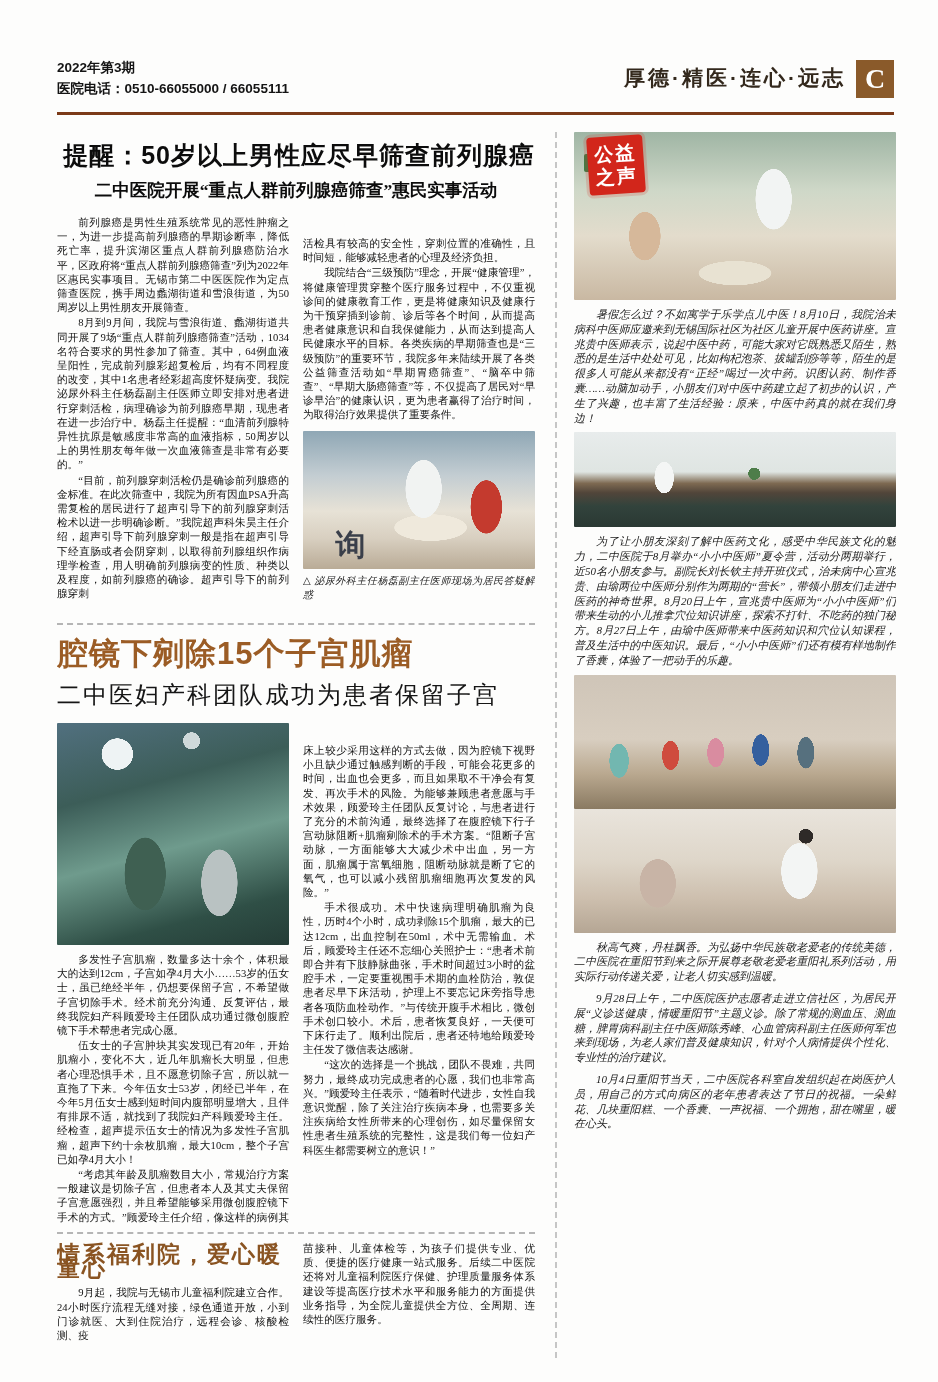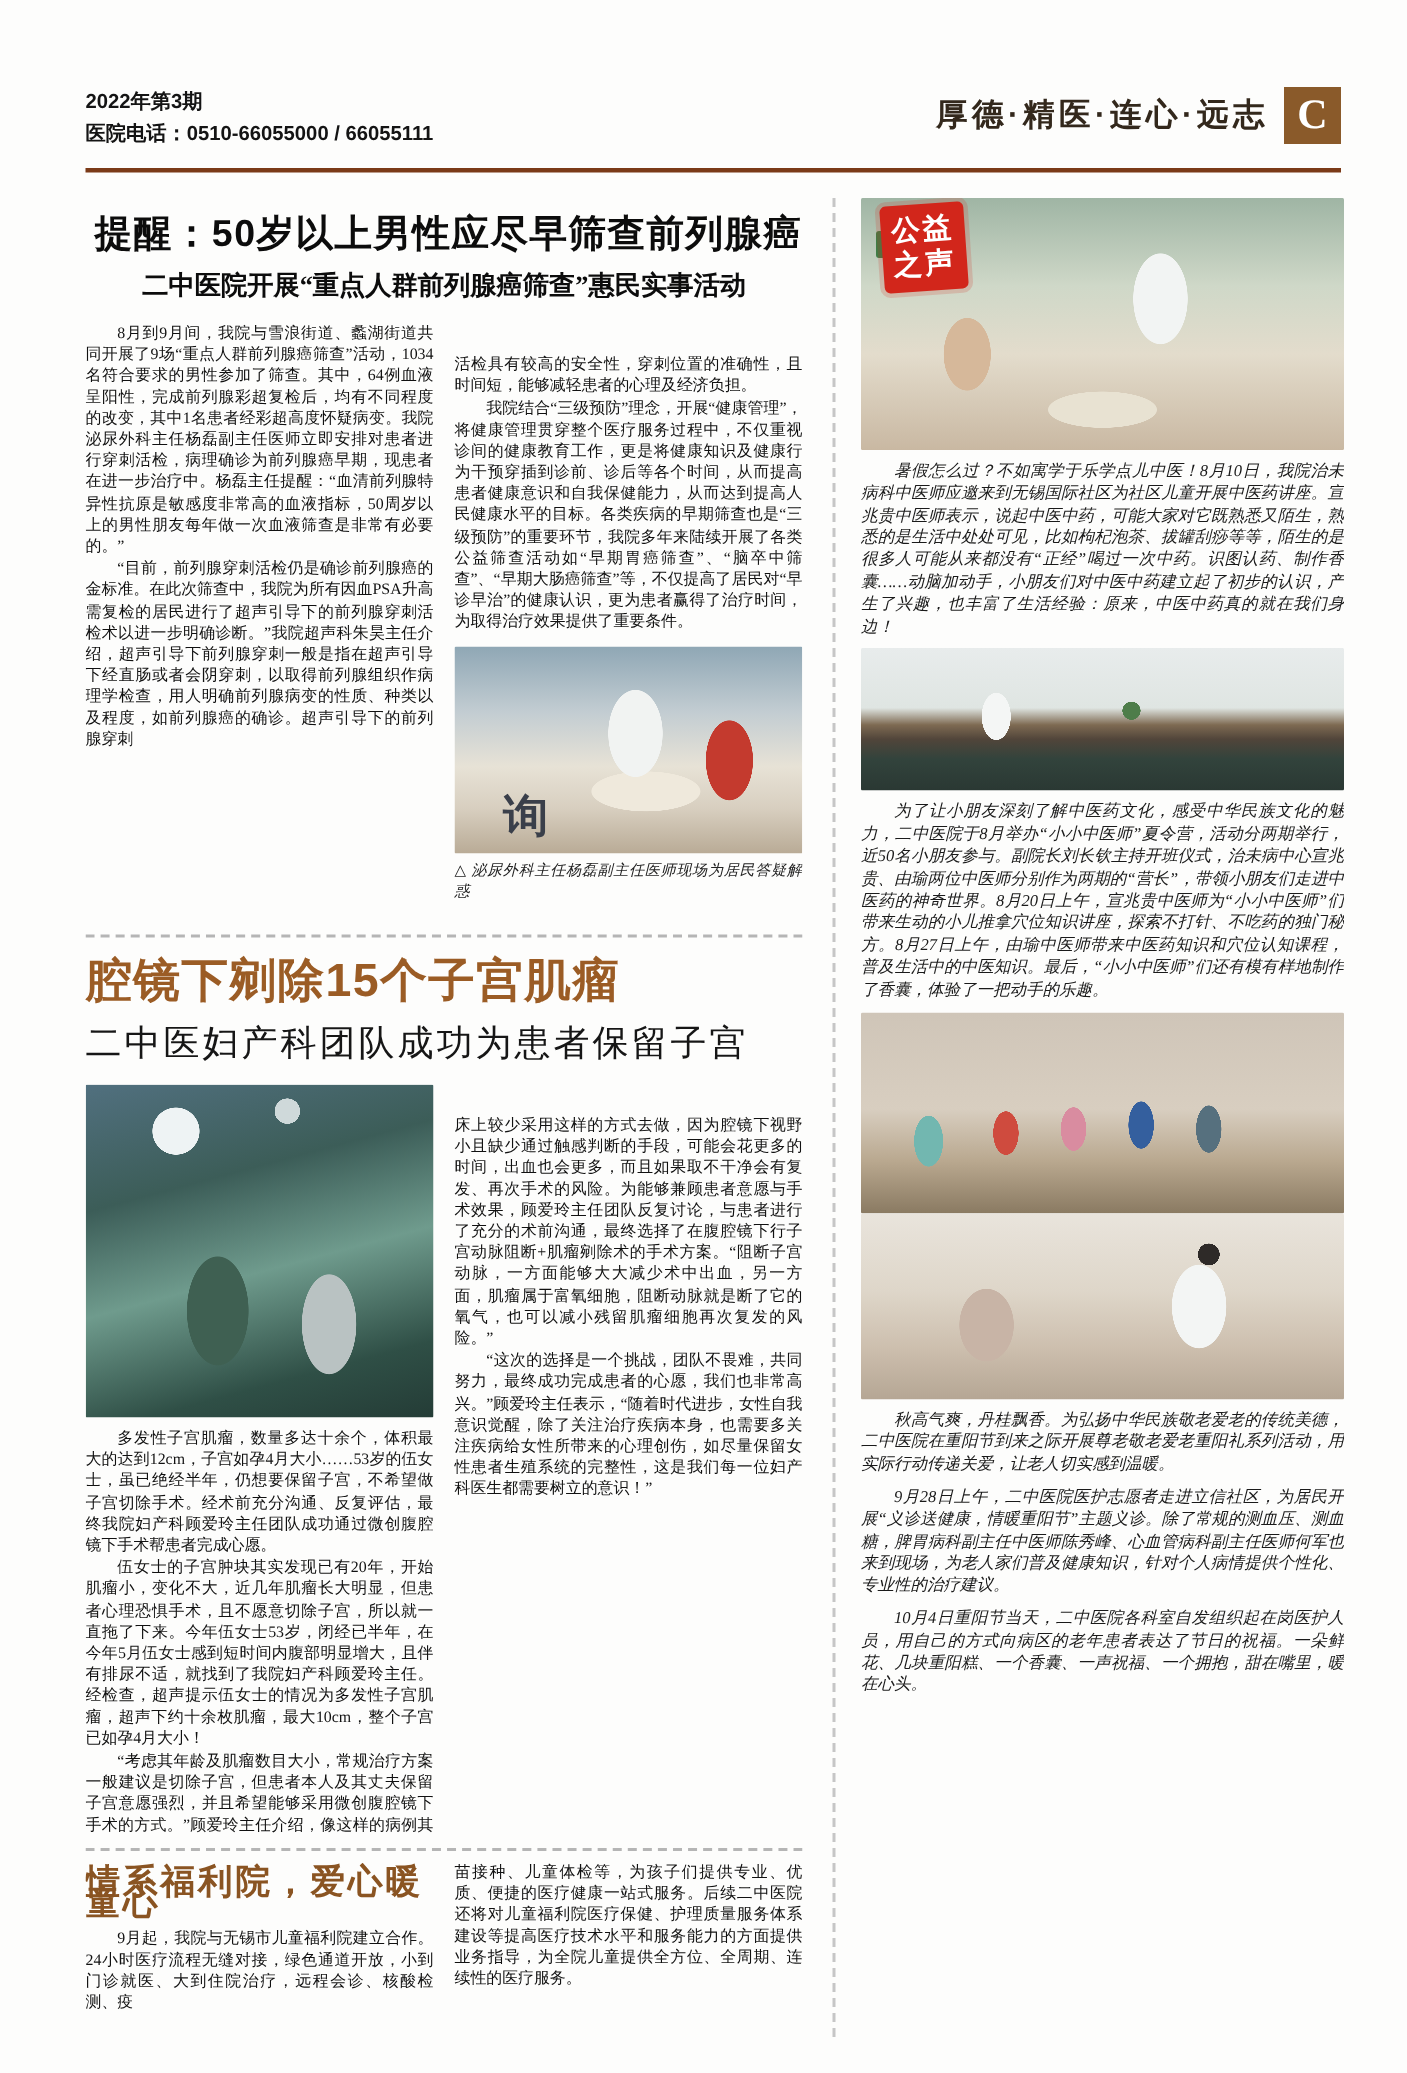--- a/index.html
+++ b/index.html
@@ -1,20 +1,20 @@
 <!DOCTYPE html>
 <html><head>
 <meta charset="utf-8">
 <style>
   html,body{margin:0;padding:0;background:#888;}
   .page{width:938px;height:1382px;position:relative;background:#fdfdfc;margin:0 auto;
         font-family:"Liberation Serif","DejaVu Serif",serif;color:#111;overflow:hidden;}
   
   .header{position:absolute;top:58px;left:57px;right:44px;display:flex;
-          justify-content:space-between;align-items:flex-start;gap:12px;}
+          justify-content:space-between;align-items:center;gap:12px;}
   .issue-block{font-family:"Liberation Sans","DejaVu Sans",sans-serif;
                font-size:13.5px;font-weight:bold;line-height:1.55;color:#141414;}
   .slogan-wrap{display:flex;align-items:center;gap:10px;margin-left:12px;}
   .slogan{font-family:"Liberation Sans","DejaVu Sans",sans-serif;font-size:21px;
           font-weight:bold;letter-spacing:3px;color:#33281c;padding-bottom:2px;}
   .corner-c{width:38px;height:38px;background:#8a5a2a;color:#fff;display:flex;
             align-items:center;justify-content:center;font-size:28px;font-weight:bold;
             font-family:"Liberation Serif",serif;}
   .header-rule{position:absolute;top:112px;left:57px;right:44px;height:3px;background:#7b3a18;}
   
@@ -119,20 +119,21 @@
   <div class="header-rule"></div>
   <div class="vdivider"></div>
 
   <div class="main">
 
     <div>
       <h1 class="a1-title">提醒：50岁以上男性应尽早筛查前列腺癌</h1>
       <h2 class="a1-sub">二中医院开展“重点人群前列腺癌筛查”惠民实事活动</h2>
       <div class="two-col a1-body">
         <div class="col">
+          <p>前列腺癌是男性生殖系统常见的恶性肿瘤之一，为进一步提高前列腺癌的早期诊断率，降低死亡率，提升滨湖区重点人群前列腺癌防治水平，区政府将“重点人群前列腺癌筛查”列为2022年区惠民实事项目。无锡市第二中医医院作为定点筛查医院，携手周边蠡湖街道和雪浪街道，为50周岁以上男性朋友开展筛查。</p>
           <p>8月到9月间，我院与雪浪街道、蠡湖街道共同开展了9场“重点人群前列腺癌筛查”活动，1034名符合要求的男性参加了筛查。其中，64例血液呈阳性，完成前列腺彩超复检后，均有不同程度的改变，其中1名患者经彩超高度怀疑病变。我院泌尿外科主任杨磊副主任医师立即安排对患者进行穿刺活检，病理确诊为前列腺癌早期，现患者在进一步治疗中。杨磊主任提醒：“血清前列腺特异性抗原是敏感度非常高的血液指标，50周岁以上的男性朋友每年做一次血液筛查是非常有必要的。”</p>
           <p>“目前，前列腺穿刺活检仍是确诊前列腺癌的金标准。在此次筛查中，我院为所有因血PSA升高需复检的居民进行了超声引导下的前列腺穿刺活检术以进一步明确诊断。”我院超声科朱昊主任介绍，超声引导下前列腺穿刺一般是指在超声引导下经直肠或者会阴穿刺，以取得前列腺组织作病理学检查，用人明确前列腺病变的性质、种类以及程度，如前列腺癌的确诊。超声引导下的前列腺穿刺</p>
         </div>
         <div class="col">
           <p class="cont">活检具有较高的安全性，穿刺位置的准确性，且时间短，能够减轻患者的心理及经济负担。</p>
           <p>我院结合“三级预防”理念，开展“健康管理”，将健康管理贯穿整个医疗服务过程中，不仅重视诊间的健康教育工作，更是将健康知识及健康行为干预穿插到诊前、诊后等各个时间，从而提高患者健康意识和自我保健能力，从而达到提高人民健康水平的目标。各类疾病的早期筛查也是“三级预防”的重要环节，我院多年来陆续开展了各类公益筛查活动如“早期胃癌筛查”、“脑卒中筛查”、“早期大肠癌筛查”等，不仅提高了居民对“早诊早治”的健康认识，更为患者赢得了治疗时间，为取得治疗效果提供了重要条件。</p>
           <figure>
             <div class="photo photo-a1">
               <span class="ph-char">询</span>
             </div>
@@ -149,20 +150,21 @@
       <h2 class="a2-sub">二中医妇产科团队成功为患者保留子宫</h2>
       <div class="two-col a2-body">
         <div class="col">
           <div class="photo photo-a2"></div>
           <p>多发性子宫肌瘤，数量多达十余个，体积最大的达到12cm，子宫如孕4月大小……53岁的伍女士，虽已绝经半年，仍想要保留子宫，不希望做子宫切除手术。经术前充分沟通、反复评估，最终我院妇产科顾爱玲主任团队成功通过微创腹腔镜下手术帮患者完成心愿。</p>
           <p>伍女士的子宫肿块其实发现已有20年，开始肌瘤小，变化不大，近几年肌瘤长大明显，但患者心理恐惧手术，且不愿意切除子宫，所以就一直拖了下来。今年伍女士53岁，闭经已半年，在今年5月伍女士感到短时间内腹部明显增大，且伴有排尿不适，就找到了我院妇产科顾爱玲主任。经检查，超声提示伍女士的情况为多发性子宫肌瘤，超声下约十余枚肌瘤，最大10cm，整个子宫已如孕4月大小！</p>
           <p>“考虑其年龄及肌瘤数目大小，常规治疗方案一般建议是切除子宫，但患者本人及其丈夫保留子宫意愿强烈，并且希望能够采用微创腹腔镜下手术的方式。”顾爱玲主任介绍，像这样的病例其实临</p>
         </div>
         <div class="col">
           <p class="cont">床上较少采用这样的方式去做，因为腔镜下视野小且缺少通过触感判断的手段，可能会花更多的时间，出血也会更多，而且如果取不干净会有复发、再次手术的风险。为能够兼顾患者意愿与手术效果，顾爱玲主任团队反复讨论，与患者进行了充分的术前沟通，最终选择了在腹腔镜下行子宫动脉阻断+肌瘤剜除术的手术方案。“阻断子宫动脉，一方面能够大大减少术中出血，另一方面，肌瘤属于富氧细胞，阻断动脉就是断了它的氧气，也可以减小残留肌瘤细胞再次复发的风险。”</p>
+          <p>手术很成功。术中快速病理明确肌瘤为良性，历时4个小时，成功剥除15个肌瘤，最大的已达12cm，出血控制在50ml，术中无需输血。术后，顾爱玲主任还不忘细心关照护士：“患者术前即合并有下肢静脉曲张，手术时间超过3小时的盆腔手术，一定要重视围手术期的血栓防治，敦促患者尽早下床活动，护理上不要忘记床旁指导患者各项防血栓动作。”与传统开腹手术相比，微创手术创口较小。术后，患者恢复良好，一天便可下床行走了。顺利出院后，患者还特地给顾爱玲主任发了微信表达感谢。</p>
           <p>“这次的选择是一个挑战，团队不畏难，共同努力，最终成功完成患者的心愿，我们也非常高兴。”顾爱玲主任表示，“随着时代进步，女性自我意识觉醒，除了关注治疗疾病本身，也需要多关注疾病给女性所带来的心理创伤，如尽量保留女性患者生殖系统的完整性，这是我们每一位妇产科医生都需要树立的意识！”</p>
         </div>
       </div>
     </div>
 
     <hr class="hr-dash">
 
     <div class="two-col welfare">
       <div class="col">
         <div class="welfare-title">情系福利院，爱心暖童心</div>

